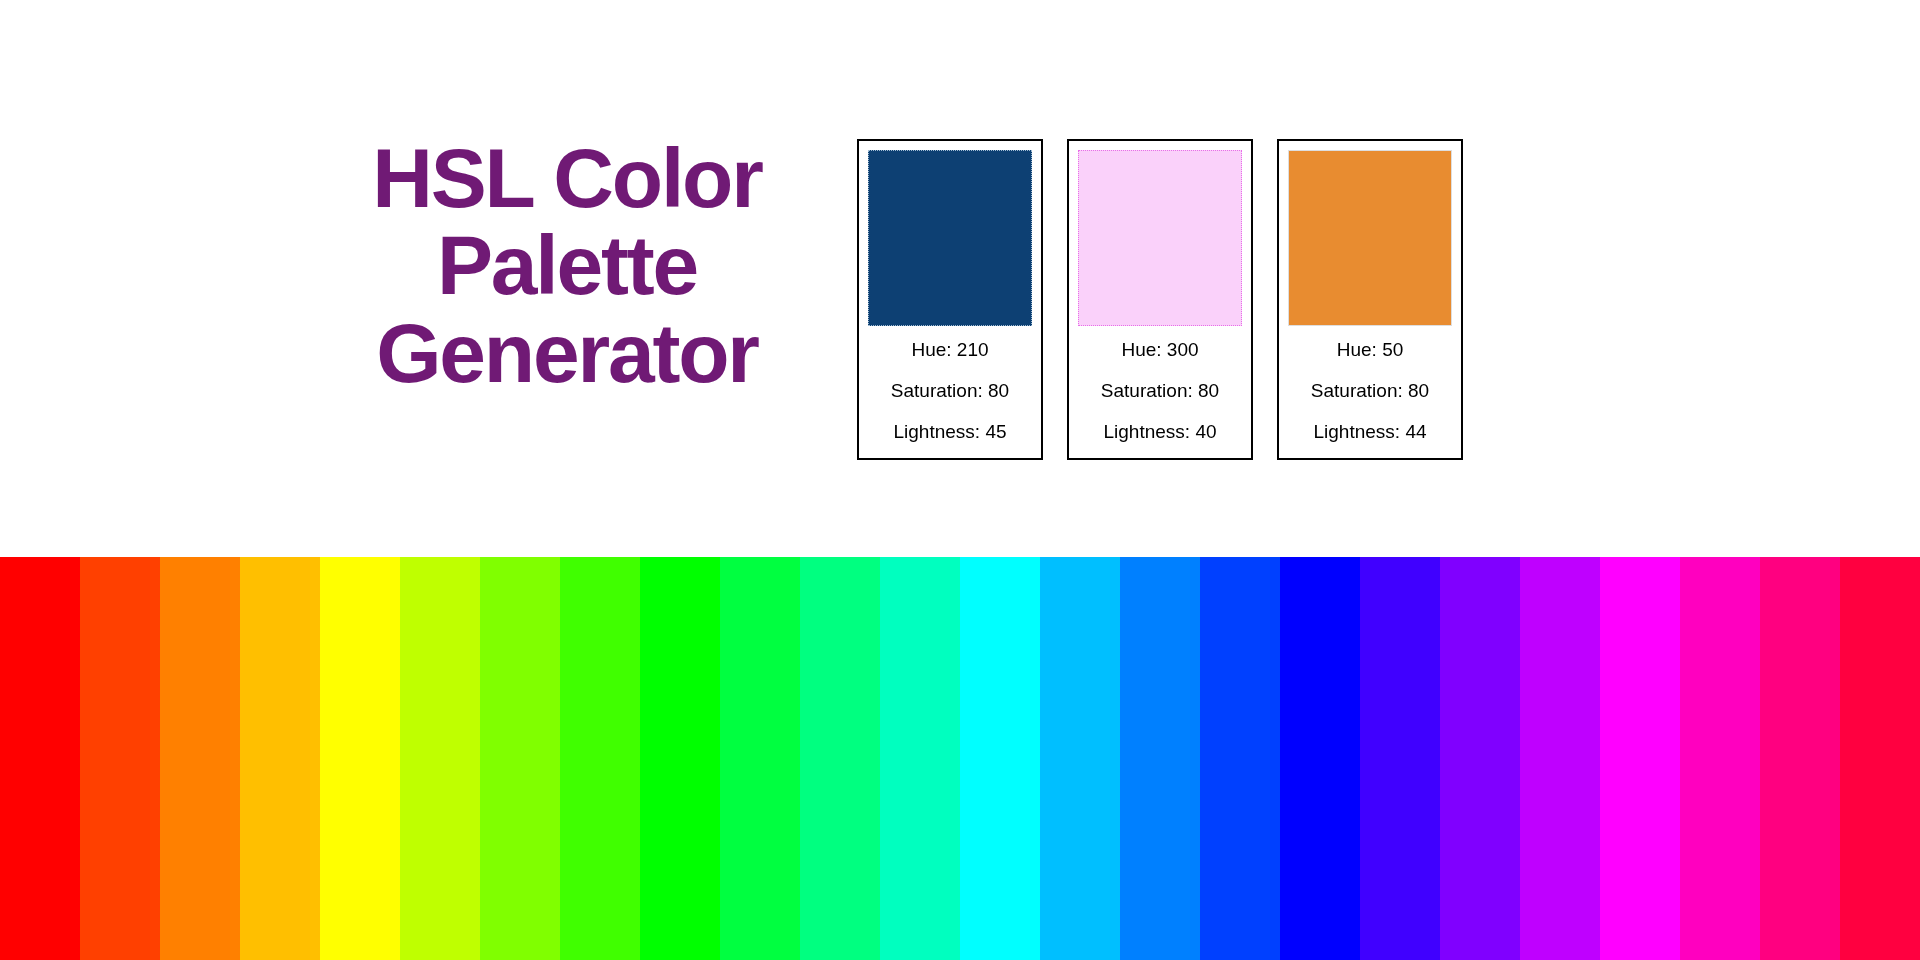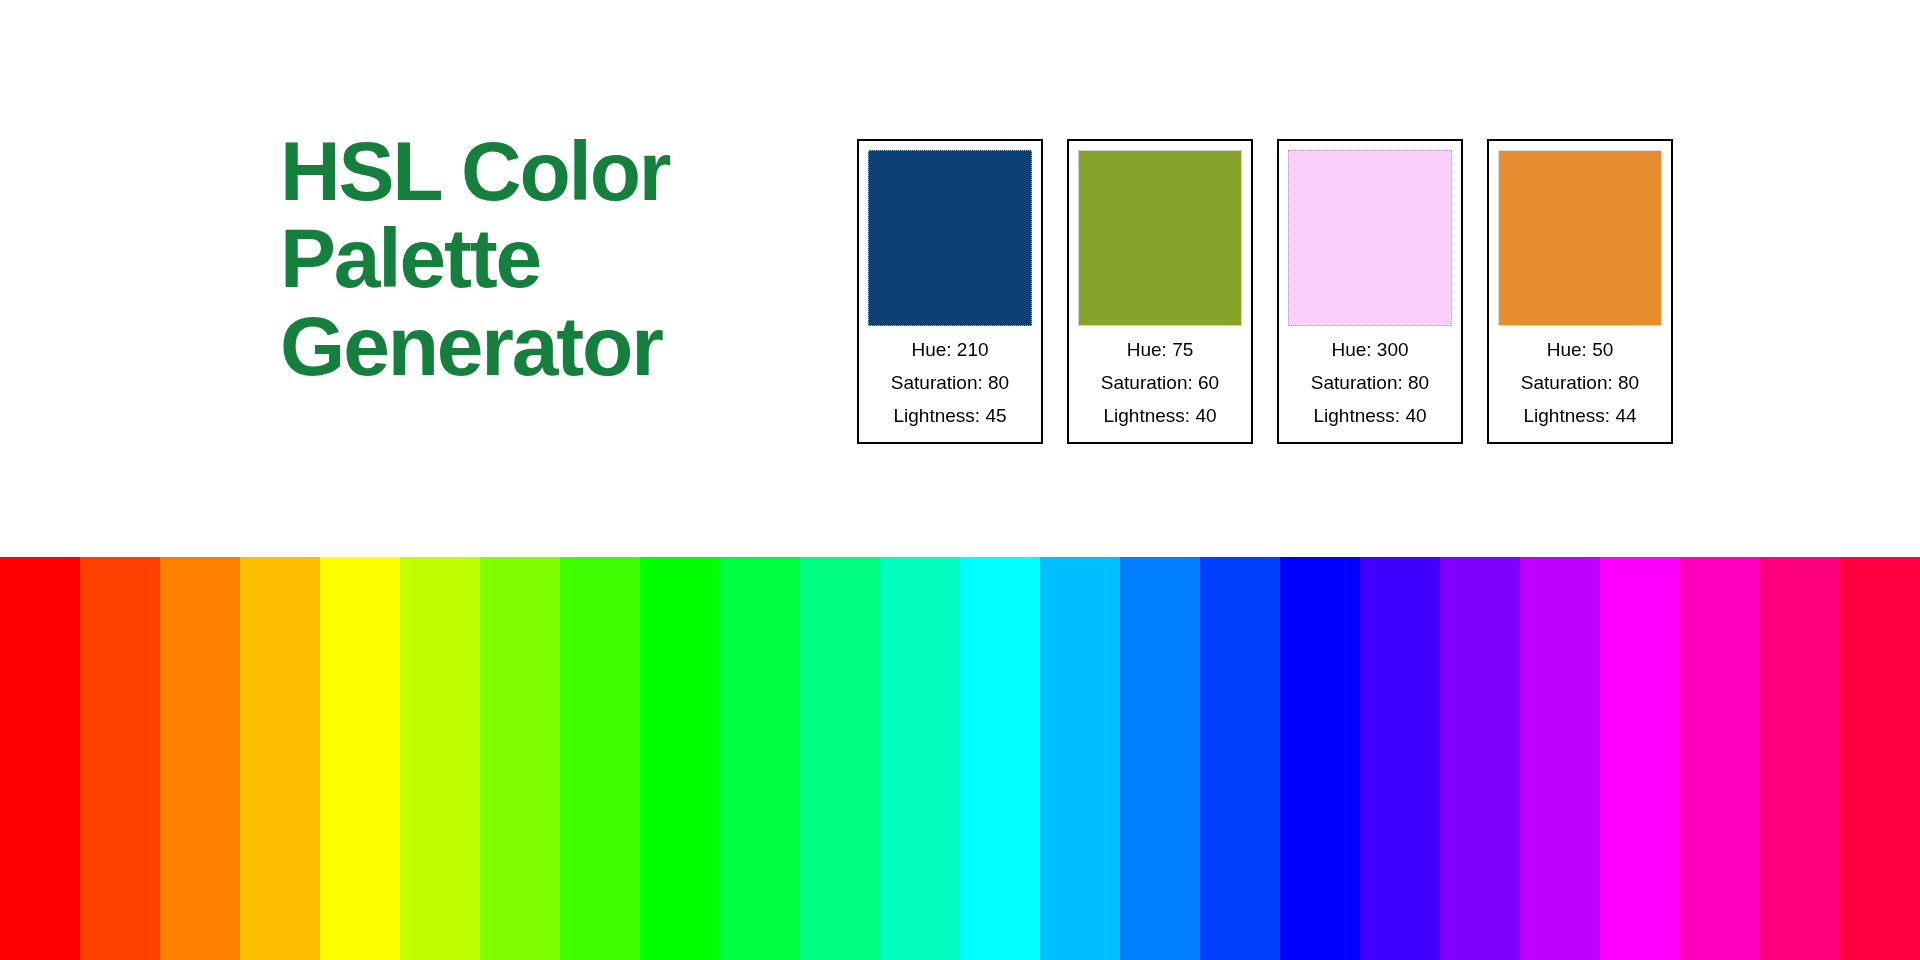--- a/index.html
+++ b/index.html
@@ -25,28 +25,29 @@
     background: #ffffff;
     box-sizing: border-box;
   }
 
   
   #page-title {
     position: absolute;
     left: 274px;
     top: 122px;
     width: 560px;
-    margin: 6px;
+    margin: 13px;
     font-family: "Liberation Sans", sans-serif;
     font-weight: 800;
     font-size: 84px;
     line-height: 1.04;
     letter-spacing: -2.2px;
-    color: #15803d;
+    color: #701a75;
     white-space: pre-line;
+    text-align: center;
   }
 
   
   #palette-row {
     position: absolute;
     left: 857px;
     top: 139px;
     display: flex;
     flex-direction: row;
     align-items: flex-start;
@@ -69,20 +70,21 @@
     box-sizing: border-box;
     display: block;
   }
 
   .card-info {
     width: 100%;
     padding-top: 7px;
     display: flex;
     flex-direction: column;
     align-items: center;
+    gap: 8px;
   }
 
   .card-line {
     font-family: "Liberation Sans", sans-serif;
     font-size: 19px;
     line-height: 33px;
     color: #000000;
     white-space: nowrap;
   }
 
@@ -110,28 +112,20 @@
 Palette
 Generator</h1>
 
   <div id="palette-row">
       <div class="palette-card">
         <div class="swatch" style="background: rgb(13, 64, 115); border: 1px dotted rgb(159, 188, 212);"></div>
         <div class="card-info">
           <div class="card-line">Hue: 210</div>
           <div class="card-line">Saturation: 80</div>
           <div class="card-line">Lightness: 45</div>
-        </div>
-      </div>
-      <div class="palette-card">
-        <div class="swatch" style="background: rgb(133, 163, 41); border: 1px solid rgb(207, 207, 207);"></div>
-        <div class="card-info">
-          <div class="card-line">Hue: 75</div>
-          <div class="card-line">Saturation: 60</div>
-          <div class="card-line">Lightness: 40</div>
         </div>
       </div>
       <div class="palette-card">
         <div class="swatch" style="background: rgb(250, 209, 250); border: 1px dotted rgb(232, 110, 232);"></div>
         <div class="card-info">
           <div class="card-line">Hue: 300</div>
           <div class="card-line">Saturation: 80</div>
           <div class="card-line">Lightness: 40</div>
         </div>
       </div>

